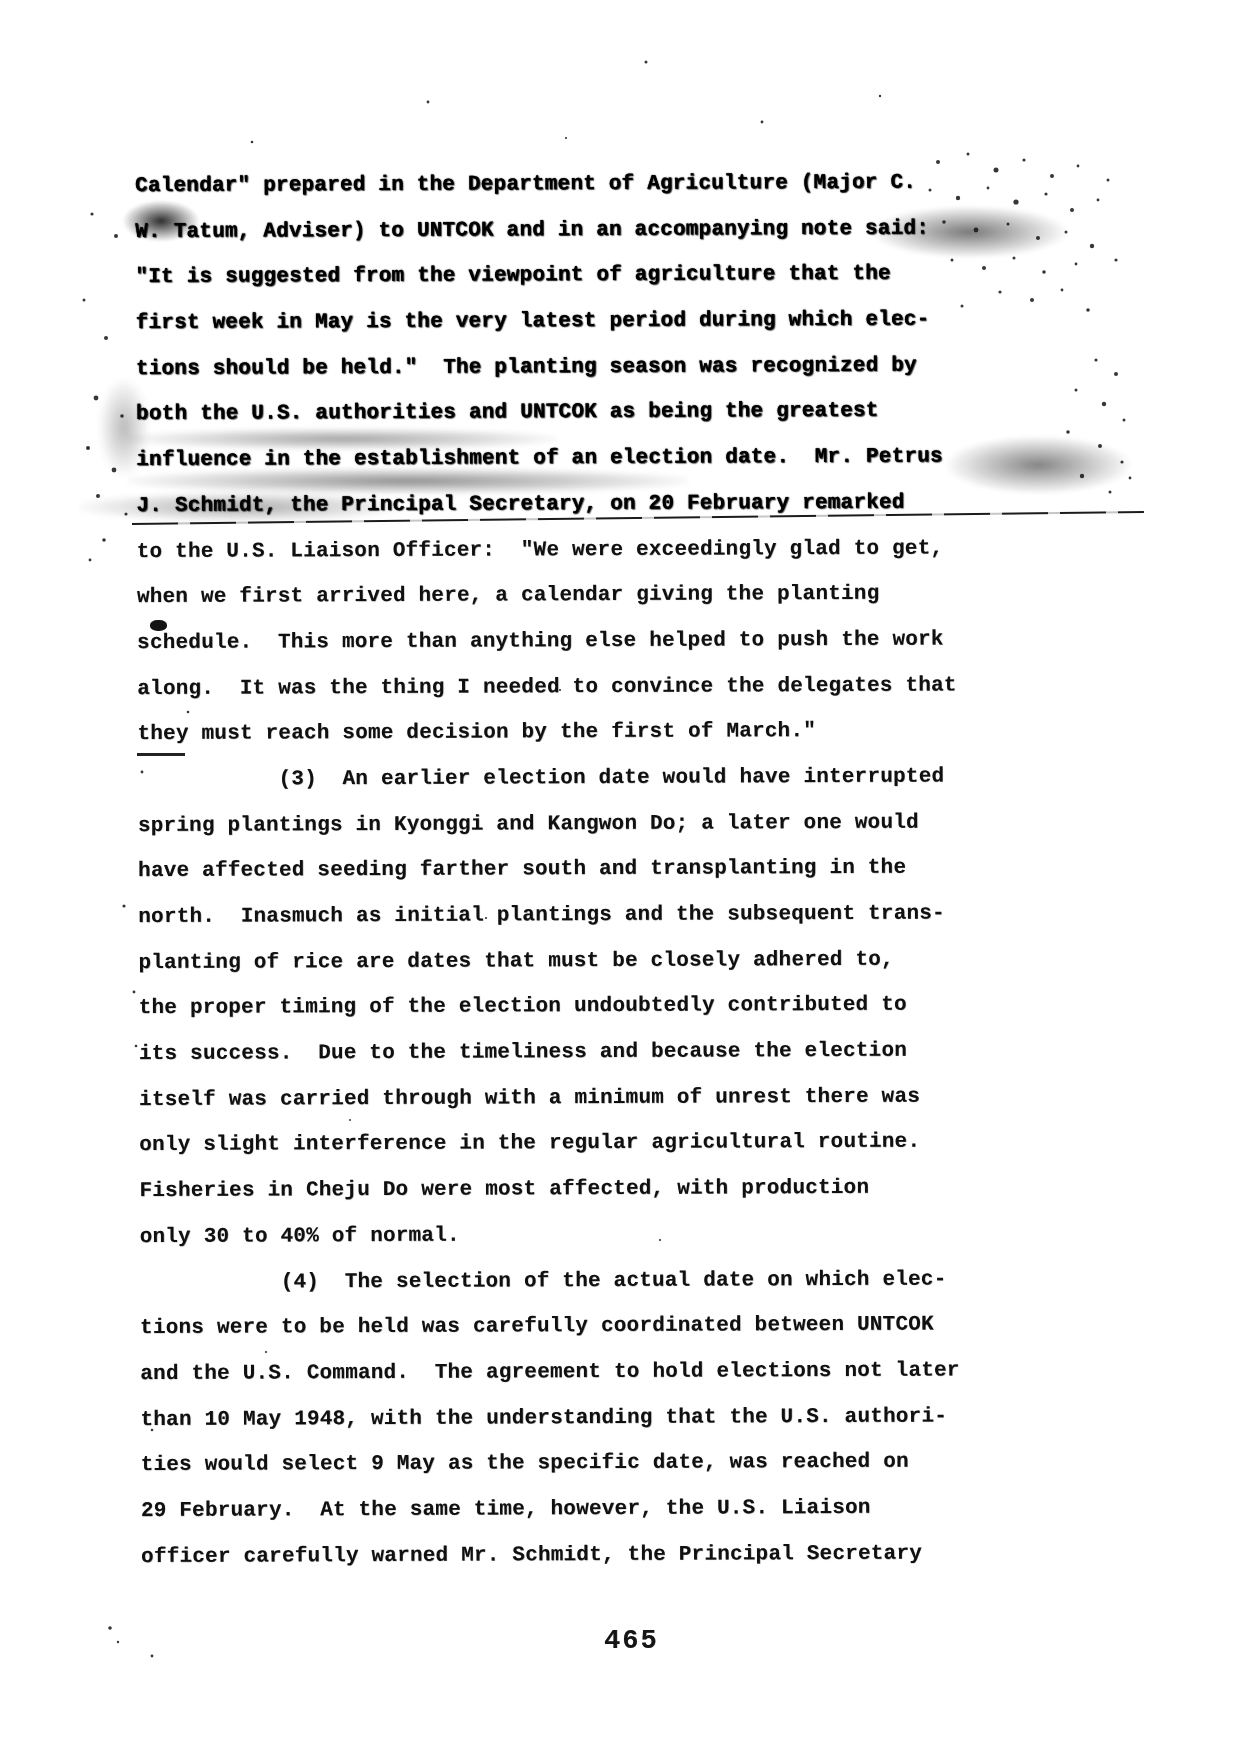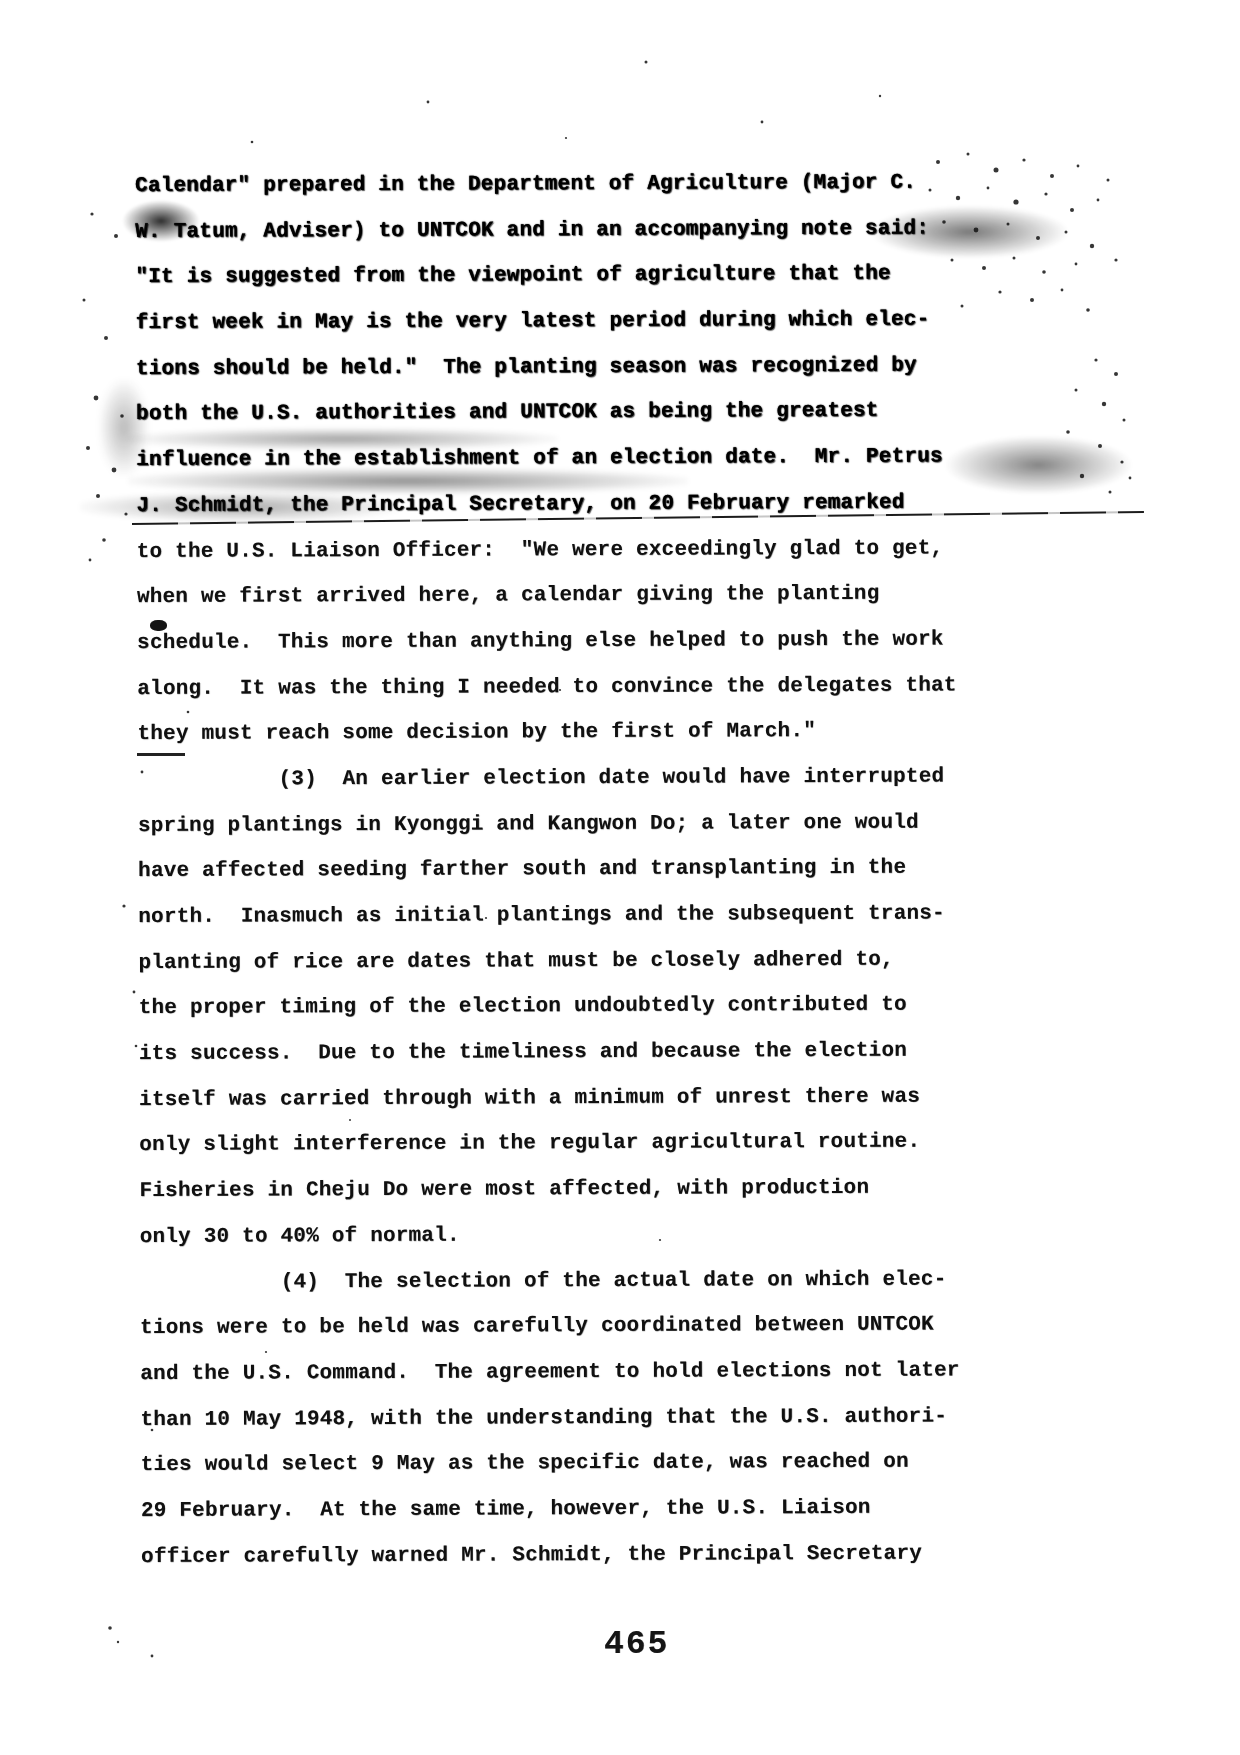--- a/index.html
+++ b/index.html
@@ -44,21 +44,21 @@
     transform: rotate(-0.68deg);
     transform-origin: 0 50%;
     background: repeating-linear-gradient(90deg,
       #1c1c1c 0px, #1c1c1c 46px,
       rgba(28,28,28,0.25) 46px, rgba(28,28,28,0.25) 58px);
   }
   .page-number {
     position: absolute;
     left: 604px;
     top: 1626px;
-    font-size: 33px;
+    font-size: 27px;
     font-weight: bold;
     color: #151515;
     letter-spacing: 2px;
     text-shadow: 0.4px 0.4px 0.6px rgba(0,0,0,0.4);
   }
   .smudge { position: absolute; pointer-events: none; }
   .noise-svg { position: absolute; left: 0; top: 0; pointer-events: none; }
 </style>
 </head>
 <body>

